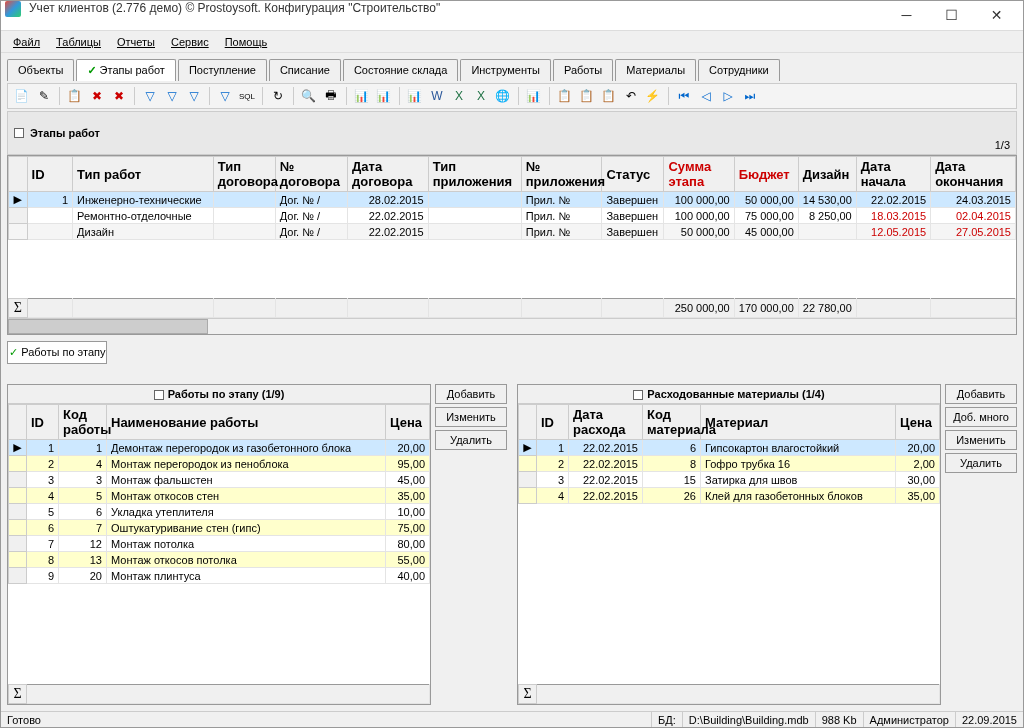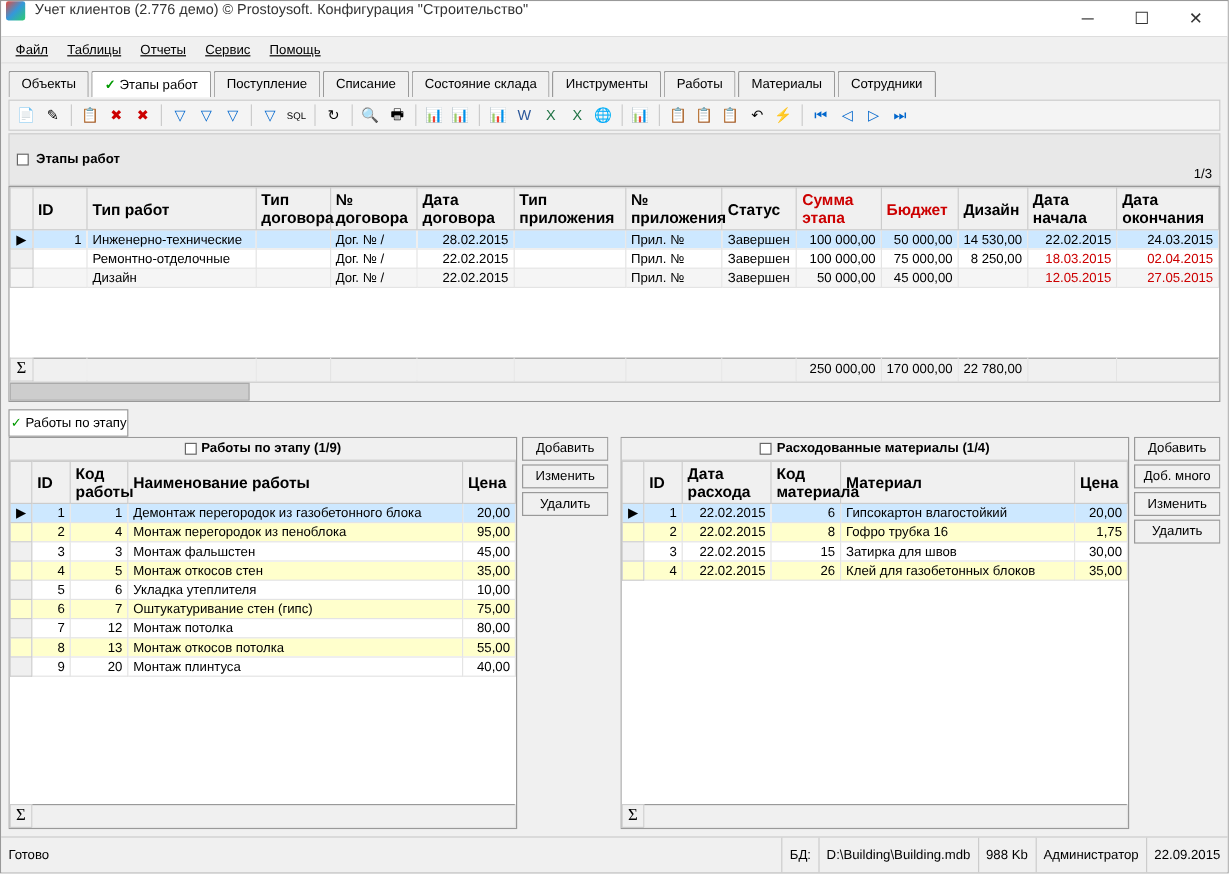--- a/index.html
+++ b/index.html
@@ -32,28 +32,28 @@
 .grid tr.yel td { background: #ffffcc; }
 .grid td.r { text-align: right; }
 .grid td.red { color: #c00; }
 .grid .rowhdr { background: #f0f0f0; text-align: center; width: 18px; border: 1px solid #ccc; }
 .grid .ptr { color: #000; }
 .sumrow td { background: #f0f0f0 !important; border-top: 1px solid #999; font-weight: normal; }
 .sumrow .sigma { font-family: serif; font-size: 14px; }
 .sub-tabs { display: flex; margin-top: 6px; }
 .sub-tab { padding: 4px 1px; border: 1px solid #999; background: #fff; }
 .sub-tab .chk { color: #090; margin-right: 3px; }
-.lower { display: flex; gap: 10px; margin-top: 0; flex: 1; overflow: hidden; }
+.lower { display: flex; gap: 10px; margin-top: 20px; flex: 1; overflow: hidden; }
 .lower-pane { flex: 1; display: flex; gap: 4px; overflow: hidden; }
 .lower-grid { flex: 1; border: 1px solid #999; background: #fff; display: flex; flex-direction: column; overflow: hidden; }
 .lower-title { text-align: center; font-weight: bold; padding: 3px; background: #f0f0f0; border-bottom: 1px solid #ccc; }
 .lower-title .sq { display: inline-block; width: 10px; height: 10px; border: 1px solid #666; background: #fff; margin-right: 4px; vertical-align: middle; }
 .btncol { display: flex; flex-direction: column; gap: 3px; }
 .btn { padding: 3px 6px; border: 1px solid #999; background: #f0f0f0; font-size: 11px; width: 72px; text-align: center; cursor: default; }
-.statusbar { height: 30px; border-top: 1px solid #ccc; display: flex; align-items: center; background: #f0f0f0; font-size: 11px; }
+.statusbar { height: 16px; border-top: 1px solid #ccc; display: flex; align-items: center; background: #f0f0f0; font-size: 11px; }
 .sb-cell { padding: 0 6px; border-left: 1px solid #ccc; height: 100%; display: flex; align-items: center; }
 .sb-cell:first-child { border: none; flex: 1; }
 .hscroll { height: 16px; background: #f0f0f0; border-top: 1px solid #ccc; display: flex; }
 .hscroll .thumb { width: 200px; background: #cdcdcd; border: 1px solid #aaa; }
 #maincols col:nth-child(1){width:18px}#maincols col:nth-child(2){width:44px}
 #maincols col:nth-child(3){width:136px}#maincols col:nth-child(4){width:60px}
 #maincols col:nth-child(5){width:70px}#maincols col:nth-child(6){width:78px}
 #maincols col:nth-child(7){width:90px}#maincols col:nth-child(8){width:78px}
 #maincols col:nth-child(9){width:60px}#maincols col:nth-child(10){width:68px}
 #maincols col:nth-child(11){width:62px}#maincols col:nth-child(12){width:56px}
@@ -410,21 +410,21 @@
                   <td class="r">6</td>
                   <td>Гипсокартон влагостойкий</td>
                   <td class="r">20,00</td>
                 </tr>
                 <tr class="yel">
                   <td class="rowhdr"></td>
                   <td class="r">2</td>
                   <td class="r">22.02.2015</td>
                   <td class="r">8</td>
                   <td>Гофро трубка 16</td>
-                  <td class="r">1,75</td>
+                  <td class="r">2,00</td>
                 </tr>
                 <tr class="">
                   <td class="rowhdr"></td>
                   <td class="r">3</td>
                   <td class="r">22.02.2015</td>
                   <td class="r">15</td>
                   <td>Затирка для швов</td>
                   <td class="r">30,00</td>
                 </tr>
                 <tr class="yel">

